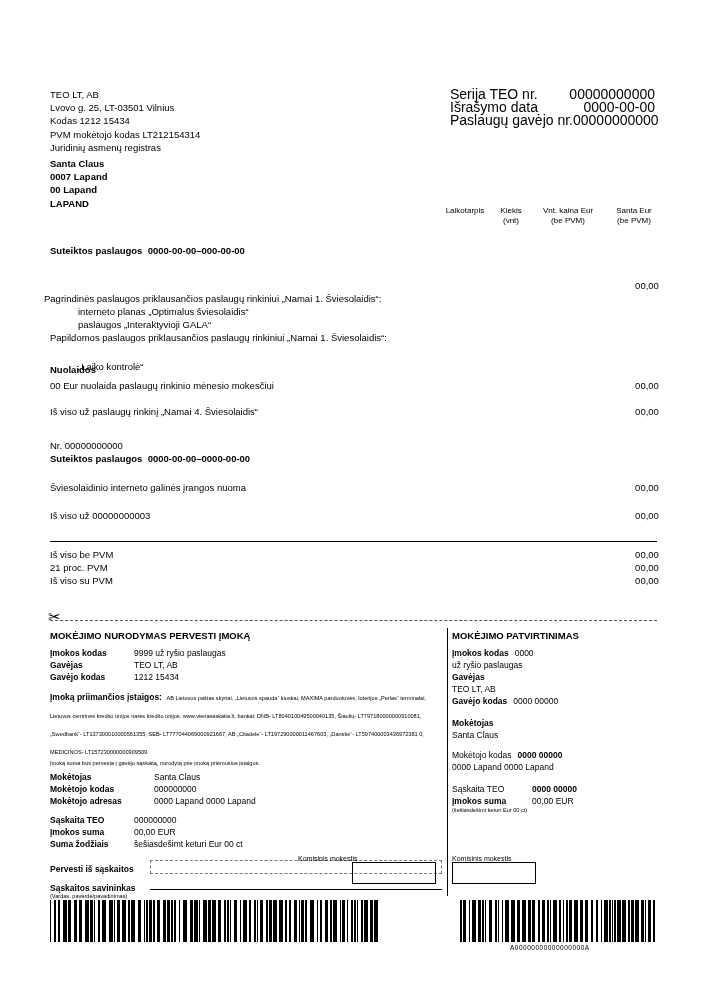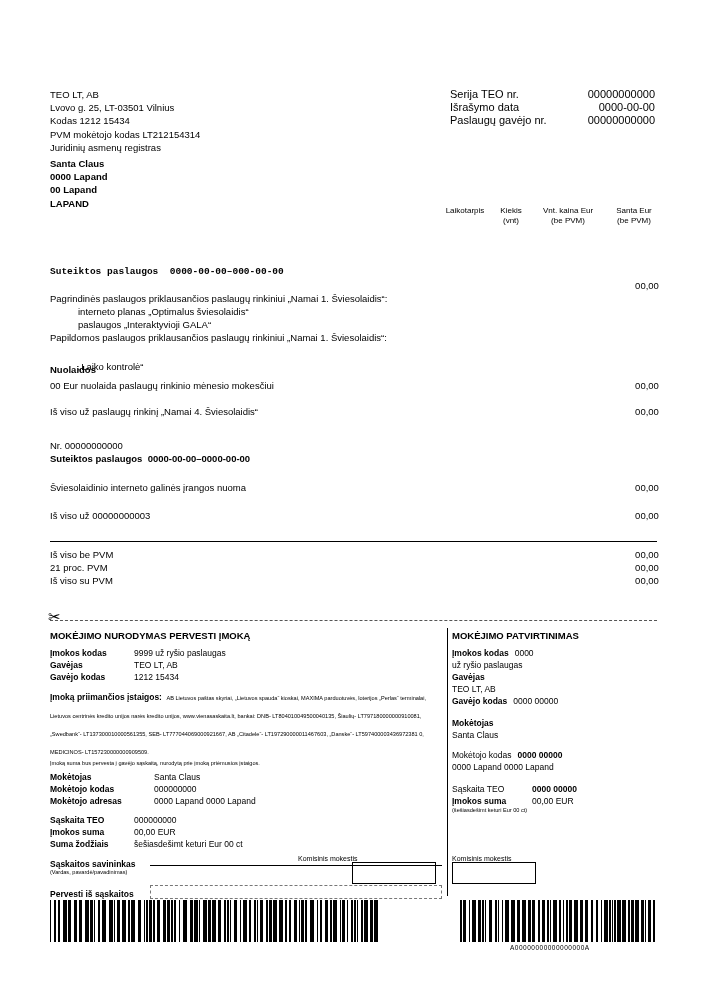--- a/index.html
+++ b/index.html
@@ -16,21 +16,21 @@
 
   .title {
     position:absolute; right:30px; top:54px;
     font-size: 16.5px; font-weight: bold; letter-spacing:0.4px;
   }
 
   
   .seller { position:absolute; left:50px; top:88px; font-size:9.5px; line-height:13.2px; }
   .buyer  { position:absolute; left:50px; top:157px; font-size:9.5px; line-height:13.2px; font-weight:bold; }
 
-  .meta { position:absolute; left:450px; top:88px; width:205px; font-size:11px; line-height:13px; }
+  .meta { position:absolute; left:450px; top:88px; width:205px; font-size:14px; line-height:13px; }
   .meta .row { display:flex; justify-content:space-between; }
   .meta .lbl { white-space:nowrap; }
   .meta .val { white-space:nowrap; }
 
   
   .colhead { position:absolute; left:440px; top:206px; width:222px; font-size:8px; line-height:10px; }
   .colhead .ch { position:absolute; text-align:center; }
   .ch-period { left:0px;  width:50px; }
   .ch-qty    { left:52px; width:38px; }
   .ch-unit   { left:92px; width:72px; }
@@ -80,21 +80,21 @@
   <div class="seller">
     <div>TEO LT, AB</div>
     <div>Lvovo g. 25, LT-03501 Vilnius</div>
     <div>Kodas 1212 15434</div>
     <div>PVM mokėtojo kodas LT212154314</div>
     <div>Juridinių asmenų registras</div>
   </div>
 
   <div class="buyer">
     <div>Santa Claus</div>
-    <div>0000 Lapand</div>
+    <div>0007 Lapand</div>
     <div>00 Lapand</div>
     <div>LAPAND</div>
   </div>
 
   <div class="meta">
     <div class="row">
       <span class="lbl">Serija TEO nr.</span>
       <span class="val">00000000000</span>
     </div>
     <div class="row">
@@ -116,27 +116,27 @@
     <div class="ch ch-unit">
       <div>Vnt. kaina Eur</div>
       <div>(be PVM)</div>
     </div>
     <div class="ch ch-sum">
       <div>Santa Eur</div>
       <div>(be PVM)</div>
     </div>
   </div>
 
-  <div class="line b" style="left:50px; top:266px;font-family:Liberation Mono, monospace;">
+  <div class="line b" style="left:50px; top:245px;">
     <span>Suteiktos paslaugos</span>&nbsp;&nbsp;<span>0000-00-00–000-00-00</span>
   </div>
 
   <div class="amt" style="top:280px;">00,00</div>
 
-  <div class="line" style="left:50px; top:293px;"><span>Pagrindinės paslaugos priklausančios paslaugų rinkiniui „Namai 1. Šviesolaidis“:</span></div>
+  <div class="line" style="left:44px; top:293px;"><span>Pagrindinės paslaugos priklausančios paslaugų rinkiniui „Namai 1. Šviesolaidis“:</span></div>
   <div class="line" style="left:78px; top:306px;"><span>interneto planas „Optimalus šviesolaidis“</span></div>
   <div class="line" style="left:78px; top:319px;"><span>paslaugos „Interaktyvioji GALA“</span></div>
   <div class="line" style="left:50px; top:332px;"><span>Papildomos paslaugos priklausančios paslaugų rinkiniui „Namai 1. Šviesolaidis“:</span></div>
   <div class="line" style="left:78px; top:345px;margin-top:16px;"><span>„Laiko kontrolė“</span></div>
 
   <div class="line b" style="left:50px; top:364px;">Nuolaidos</div>
   <div class="line" style="left:50px; top:380px;">00 Eur nuolaida paslaugų rinkinio  mėnesio mokesčiui</div>
   <div class="amt" style="top:380px;">00,00</div>
 
   <div class="line" style="left:50px; top:406px;">Iš viso už paslaugų rinkinį „Namai 4. Šviesolaidis“</div>
@@ -208,35 +208,35 @@
       <span class="k" style="width:78px">Sąskaita TEO</span>
       <span class="v">000000000</span>
     </div>
     <div class="kv">
       <span class="k" style="width:78px">Įmokos suma</span>
       <span class="v">00,00 EUR</span>
     </div>
     <div class="kv">
       <span class="k" style="width:78px">Suma žodžiais</span>
       <span class="v">šešiasdešimt keturi Eur 00 ct</span>
+    </div>
+
+    <div style="margin-top:10px; display:flex; align-items:flex-end;">
+      <span class="k" style="font-size:8.5px; font-weight:bold; width:100px;">Pervesti iš sąskaitos</span>
+      <span class="dash-box" style="flex:1;"></span>
     </div>
 
     <div style="margin-top:9px;">
       <div style="display:flex; align-items:flex-end;">
         <span class="k" style="font-size:8.5px; font-weight:bold; width:100px;">Sąskaitos savininkas</span>
         <span class="fld" style="flex:1; margin-bottom:3px;"></span>
       </div>
       <div style="font-size:5.6px; margin-left:0px;">(Vardas, pavardė/pavadinimas)</div>
     </div>
 
-    <div style="margin-top:10px; display:flex; align-items:flex-end;">
-      <span class="k" style="font-size:8.5px; font-weight:bold; width:100px;">Pervesti iš sąskaitos</span>
-      <span class="dash-box" style="flex:1;"></span>
-    </div>
-
     <div style="margin-top:8px; display:flex; align-items:center;">
       <span class="k" style="font-size:8.5px; font-weight:bold;">Kliento parašas, vardas, pavardė:</span>
       <span style="font-size:6px; margin-left:52px;">A.v.</span>
     </div>
   </div>
 
   <div style="position:absolute; left:298px; top:855px; width:88px; font-size:7px;">Komisinis mokestis</div>
   <div class="box" style="position:absolute; left:352px; top:862px; width:84px;"></div>
 
   <div class="panel-r">

